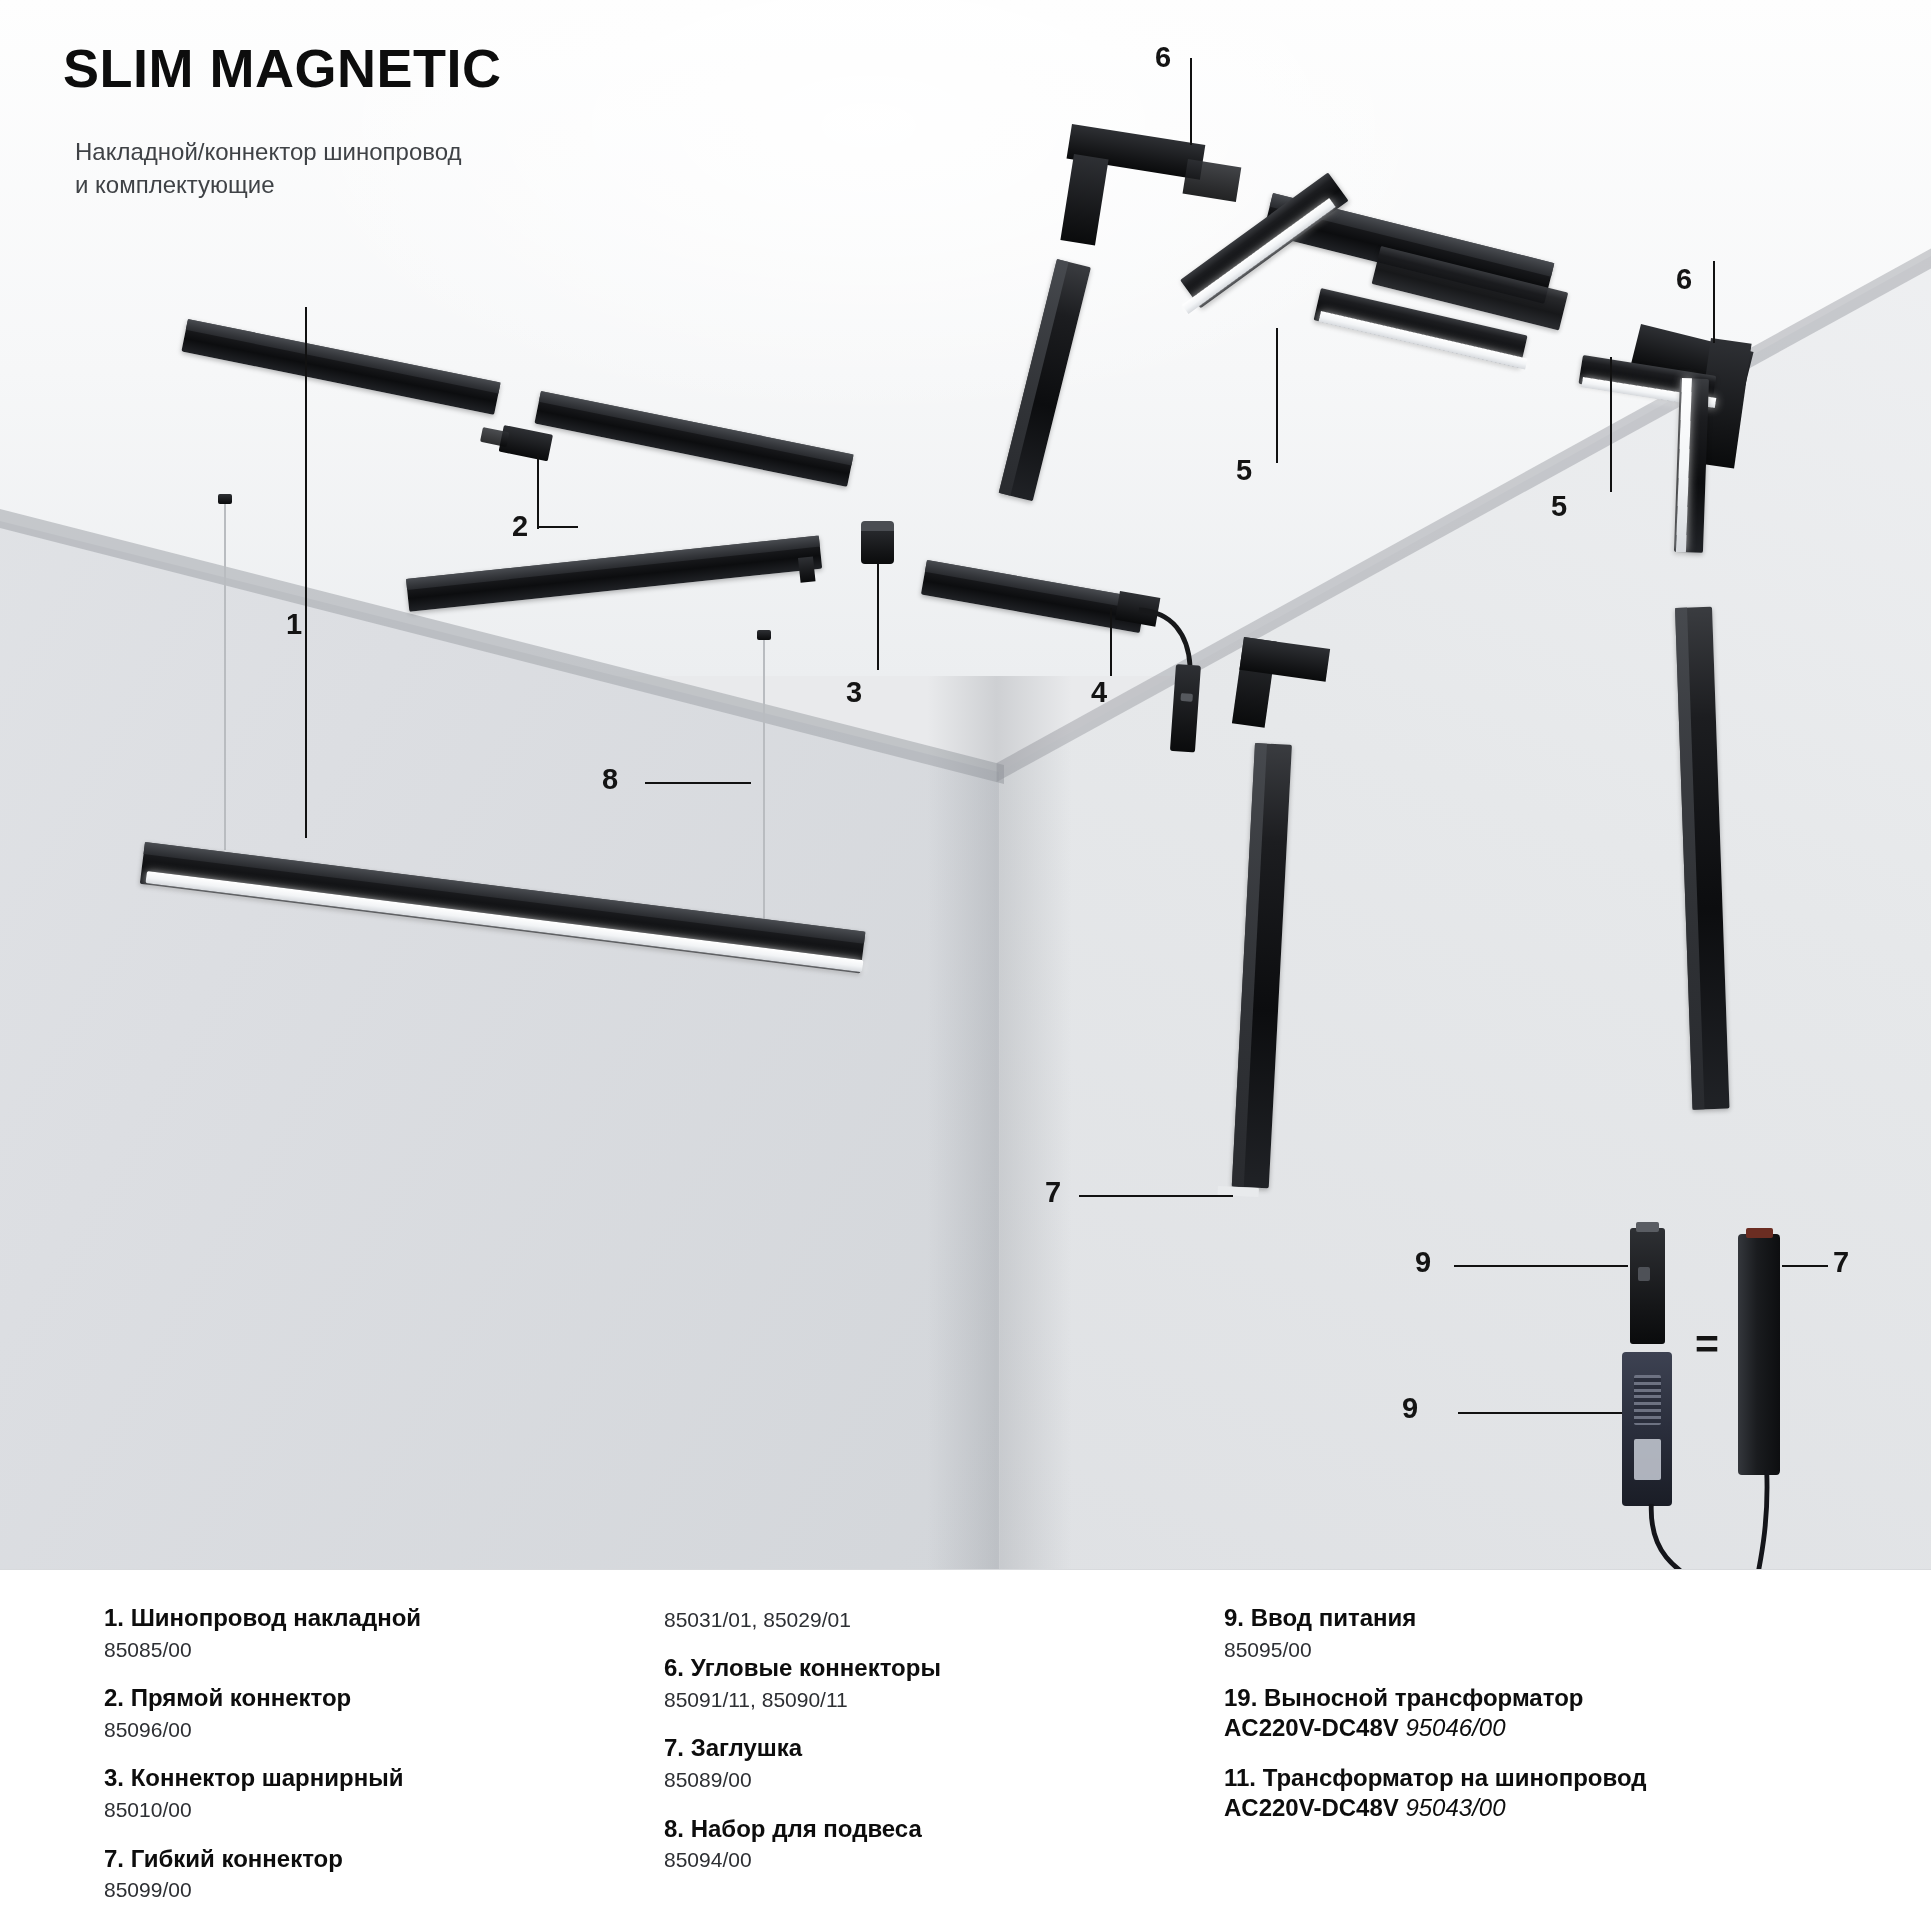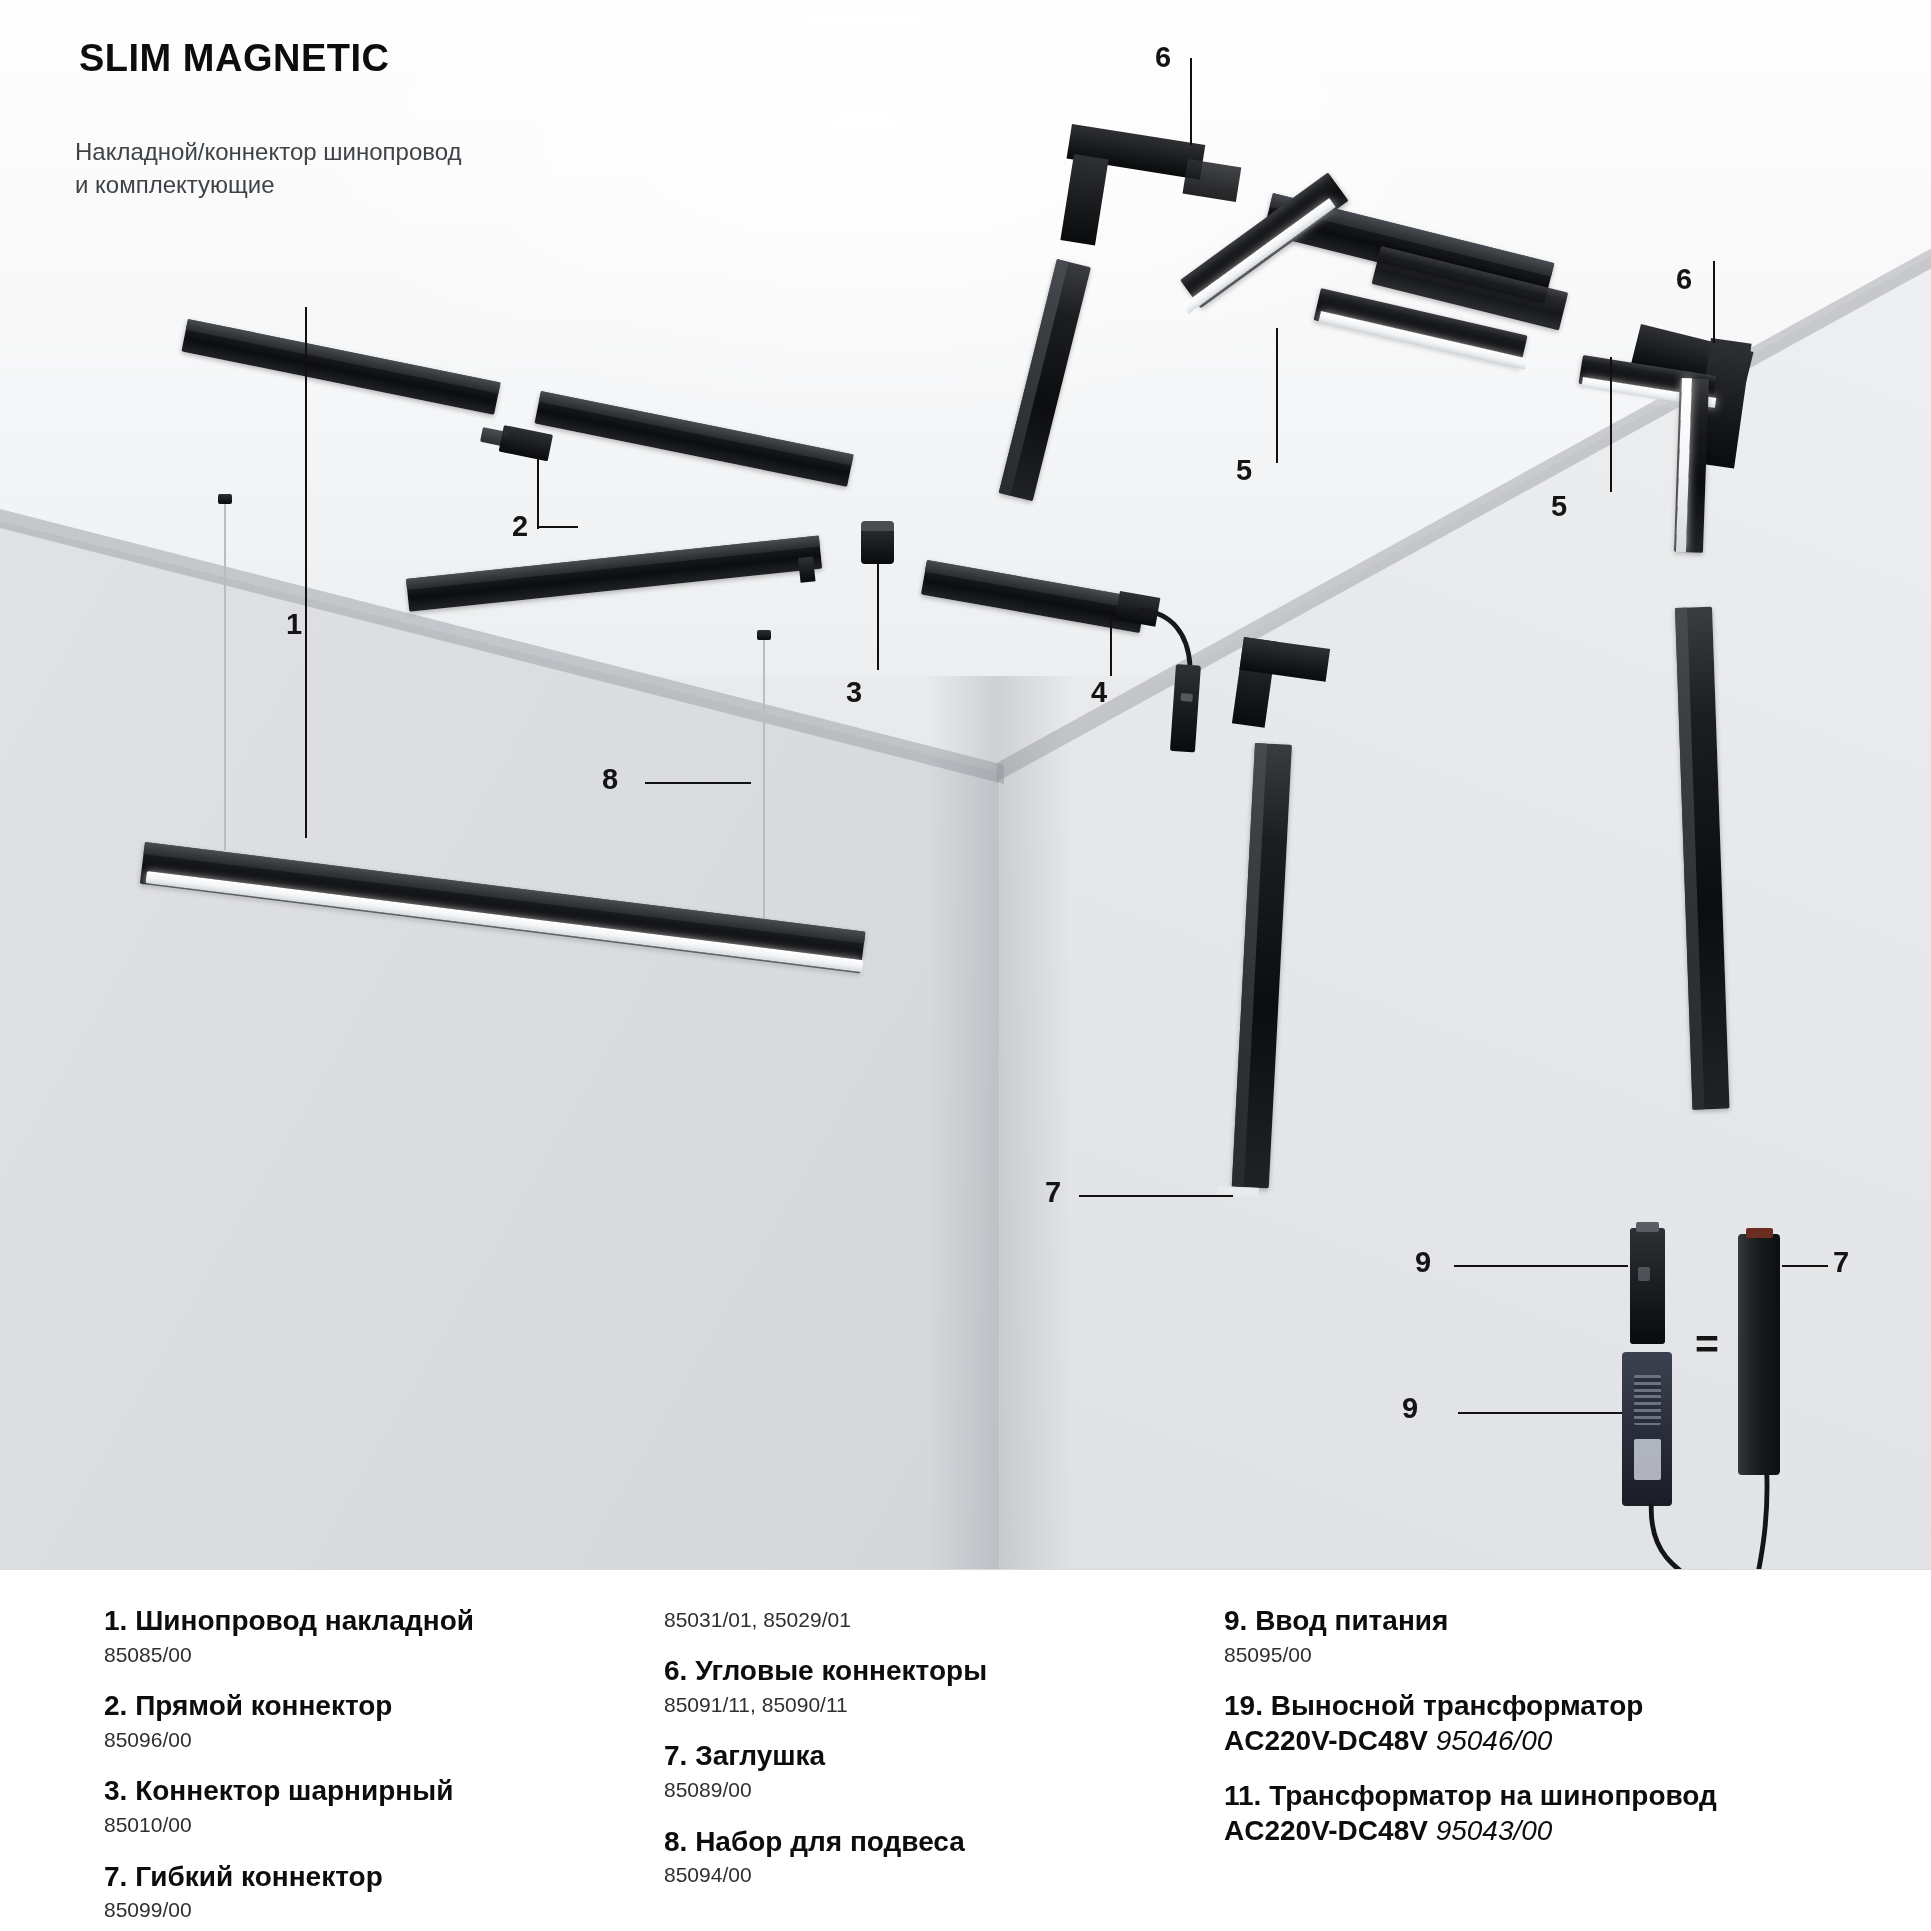--- a/index.html
+++ b/index.html
@@ -75,43 +75,43 @@
     font-size:29px;font-weight:700;color:#141414;
     font-family:"Liberation Sans", sans-serif;
     letter-spacing:0.5px;
   }
   .eqsign{
     position:absolute;font-size:41px;font-weight:700;color:#141414;
   }
 
   
   .title{
-    position:absolute;left:79px;top:37px;
-    font-size:38px;font-weight:700;letter-spacing:0.5px;color:#0d0d0d;
+    position:absolute;left:63px;top:37px;
+    font-size:54px;font-weight:700;letter-spacing:0.5px;color:#0d0d0d;
   }
   .subtitle{
     position:absolute;left:75px;top:135px;
     font-size:24px;line-height:1.38;color:#3f4246;font-weight:400;
     max-width:599px;white-space:pre-line;
   }
 
   
   .legend{
     position:absolute;left:0;top:1569px;width:1931px;height:362px;
     background:#ffffff;border-top:1.9px solid #d8dadd;
   }
   .legend-cols{
     position:absolute;left:104px;top:33px;width:1757px;
     display:flex;gap:0px;
   }
   .legend-col{width:560px;}
   .legend-col.c3{width:637px;}
   .legend-item{margin-bottom:20px;}
   .legend-title{
-    font-size:28px;font-weight:700;color:#0d0d0d;line-height:1.25;
+    font-size:24px;font-weight:700;color:#0d0d0d;line-height:1.25;
   }
   .legend-code{
     font-size:21px;font-weight:400;color:#2d2f33;line-height:1.3;margin-top:2.9px;
   }
   .legend-title .code-inline{font-weight:400;font-style:italic;}
 </style>
 </head>
 <body>
 
 <div id="stage">

